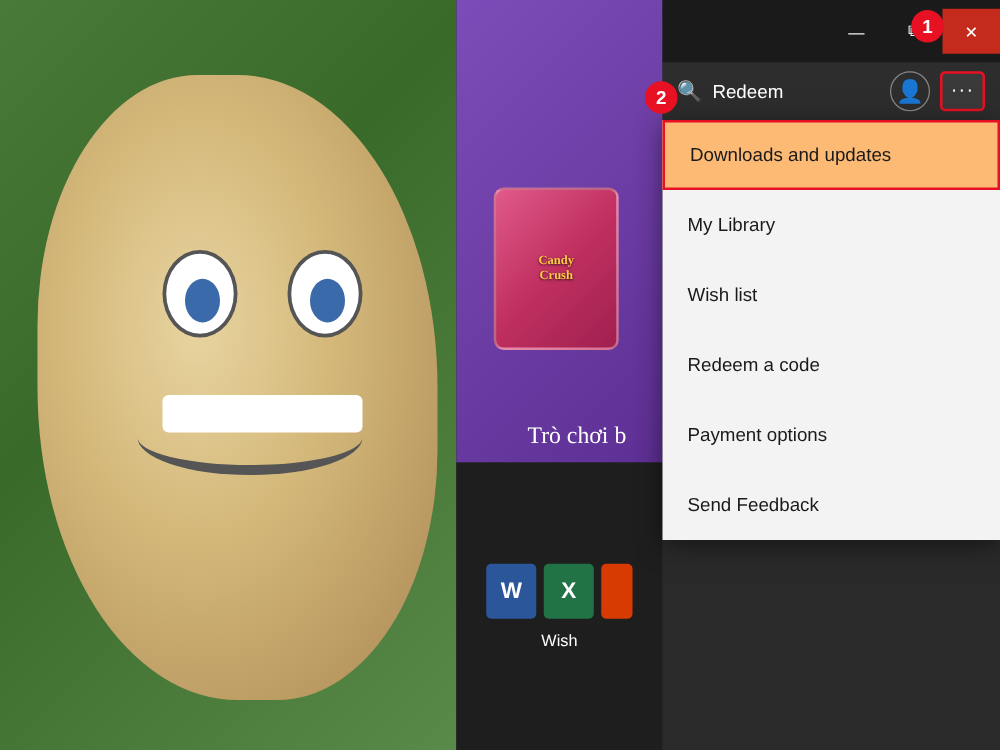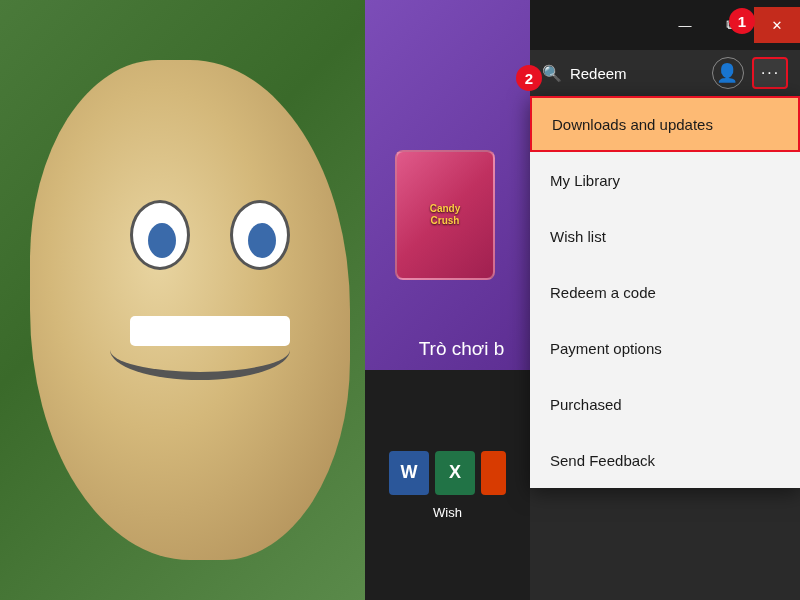--- a/index.html
+++ b/index.html
@@ -101,20 +101,21 @@
       position: absolute;
       top: 0; left: 0;
       width: 193px;
       height: 370px;
       background: linear-gradient(135deg, #7c4db8 0%, #5c2d91 100%);
       display: flex;
       flex-direction: column;
       align-items: center;
       justify-content: flex-end;
       padding-bottom: 10px;
+      font-family: Liberation Serif, serif;
     }
 
     .candy-crush-box {
       width: 100px;
       height: 130px;
       background: linear-gradient(135deg, #e05a8a 0%, #c03060 50%, #a02050 100%);
       border-radius: 8px;
       position: absolute;
       top: 150px;
       left: 30px;
@@ -414,15 +415,14 @@
   <div class="user-icon-wrap">👤</div>
   <div class="more-btn">···</div>
 </div>
 
 <div class="dropdown-menu">
   <button class="menu-item highlighted">Downloads and updates</button>
   <button class="menu-item">My Library</button>
   <button class="menu-item">Wish list</button>
   <button class="menu-item">Redeem a code</button>
   <button class="menu-item">Payment options</button>
-  <button class="menu-item">Purchased</button>
   <button class="menu-item">Send Feedback</button>
 </div>
 
 </body></html>

